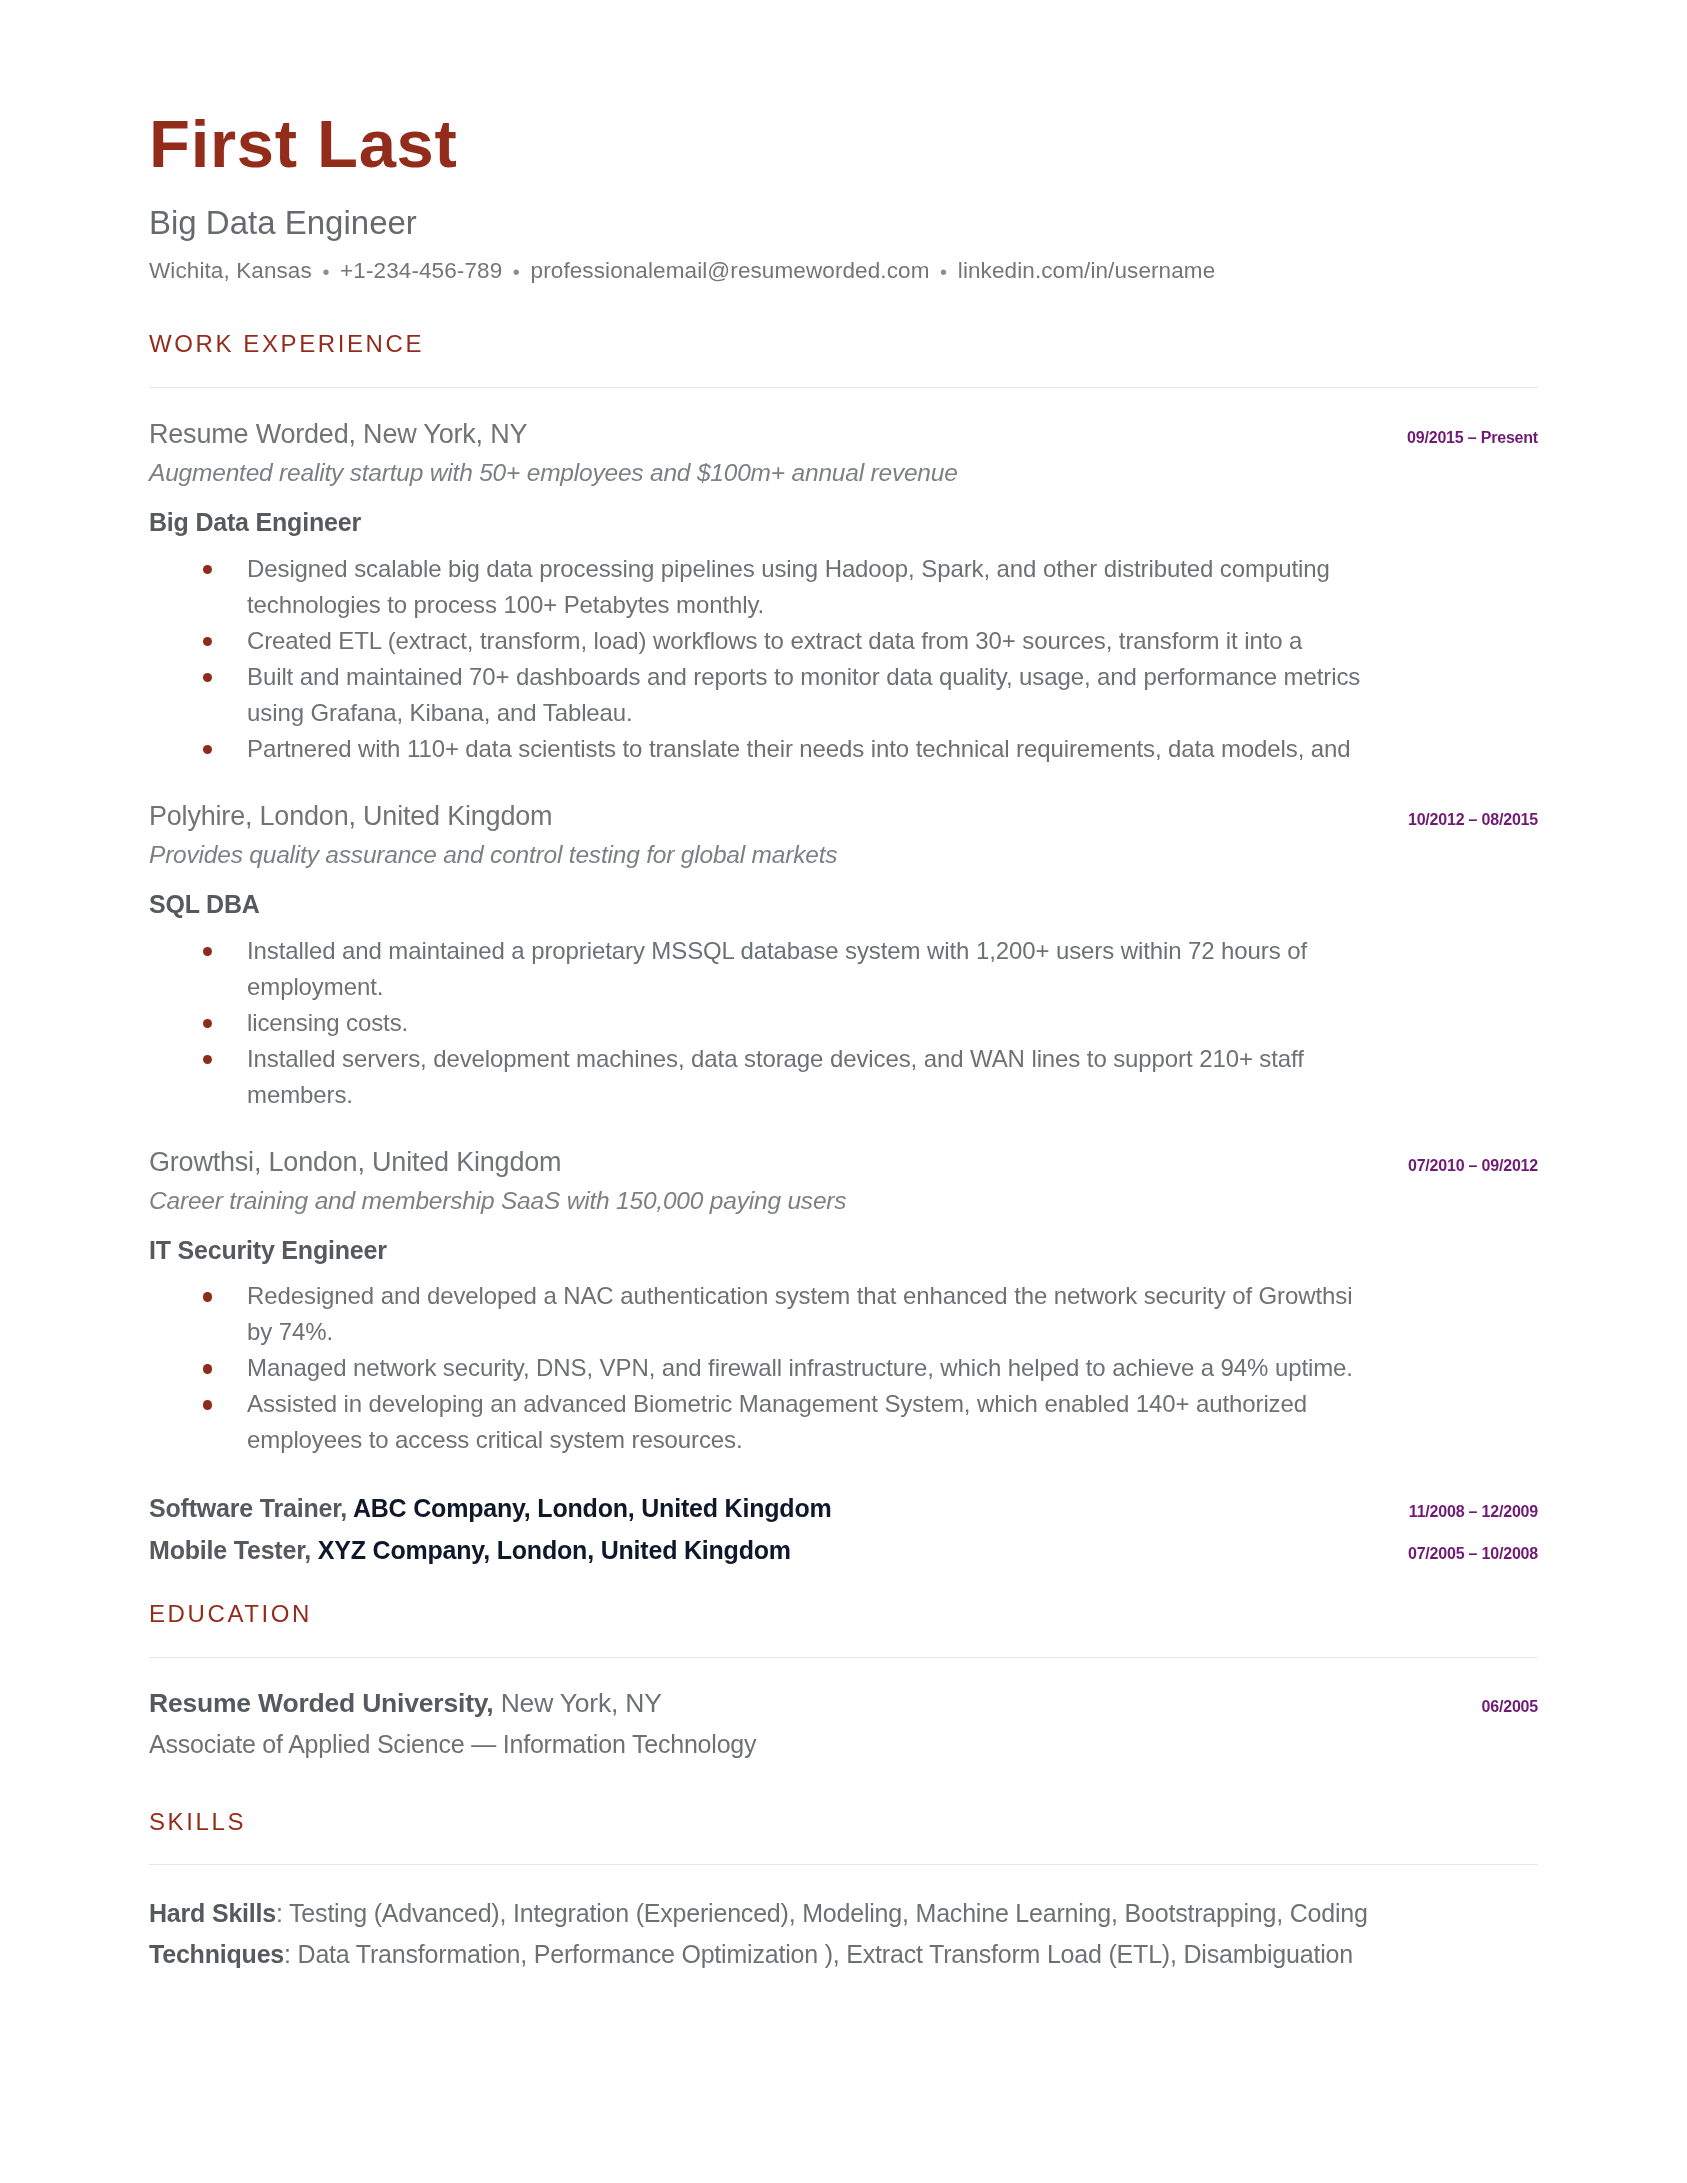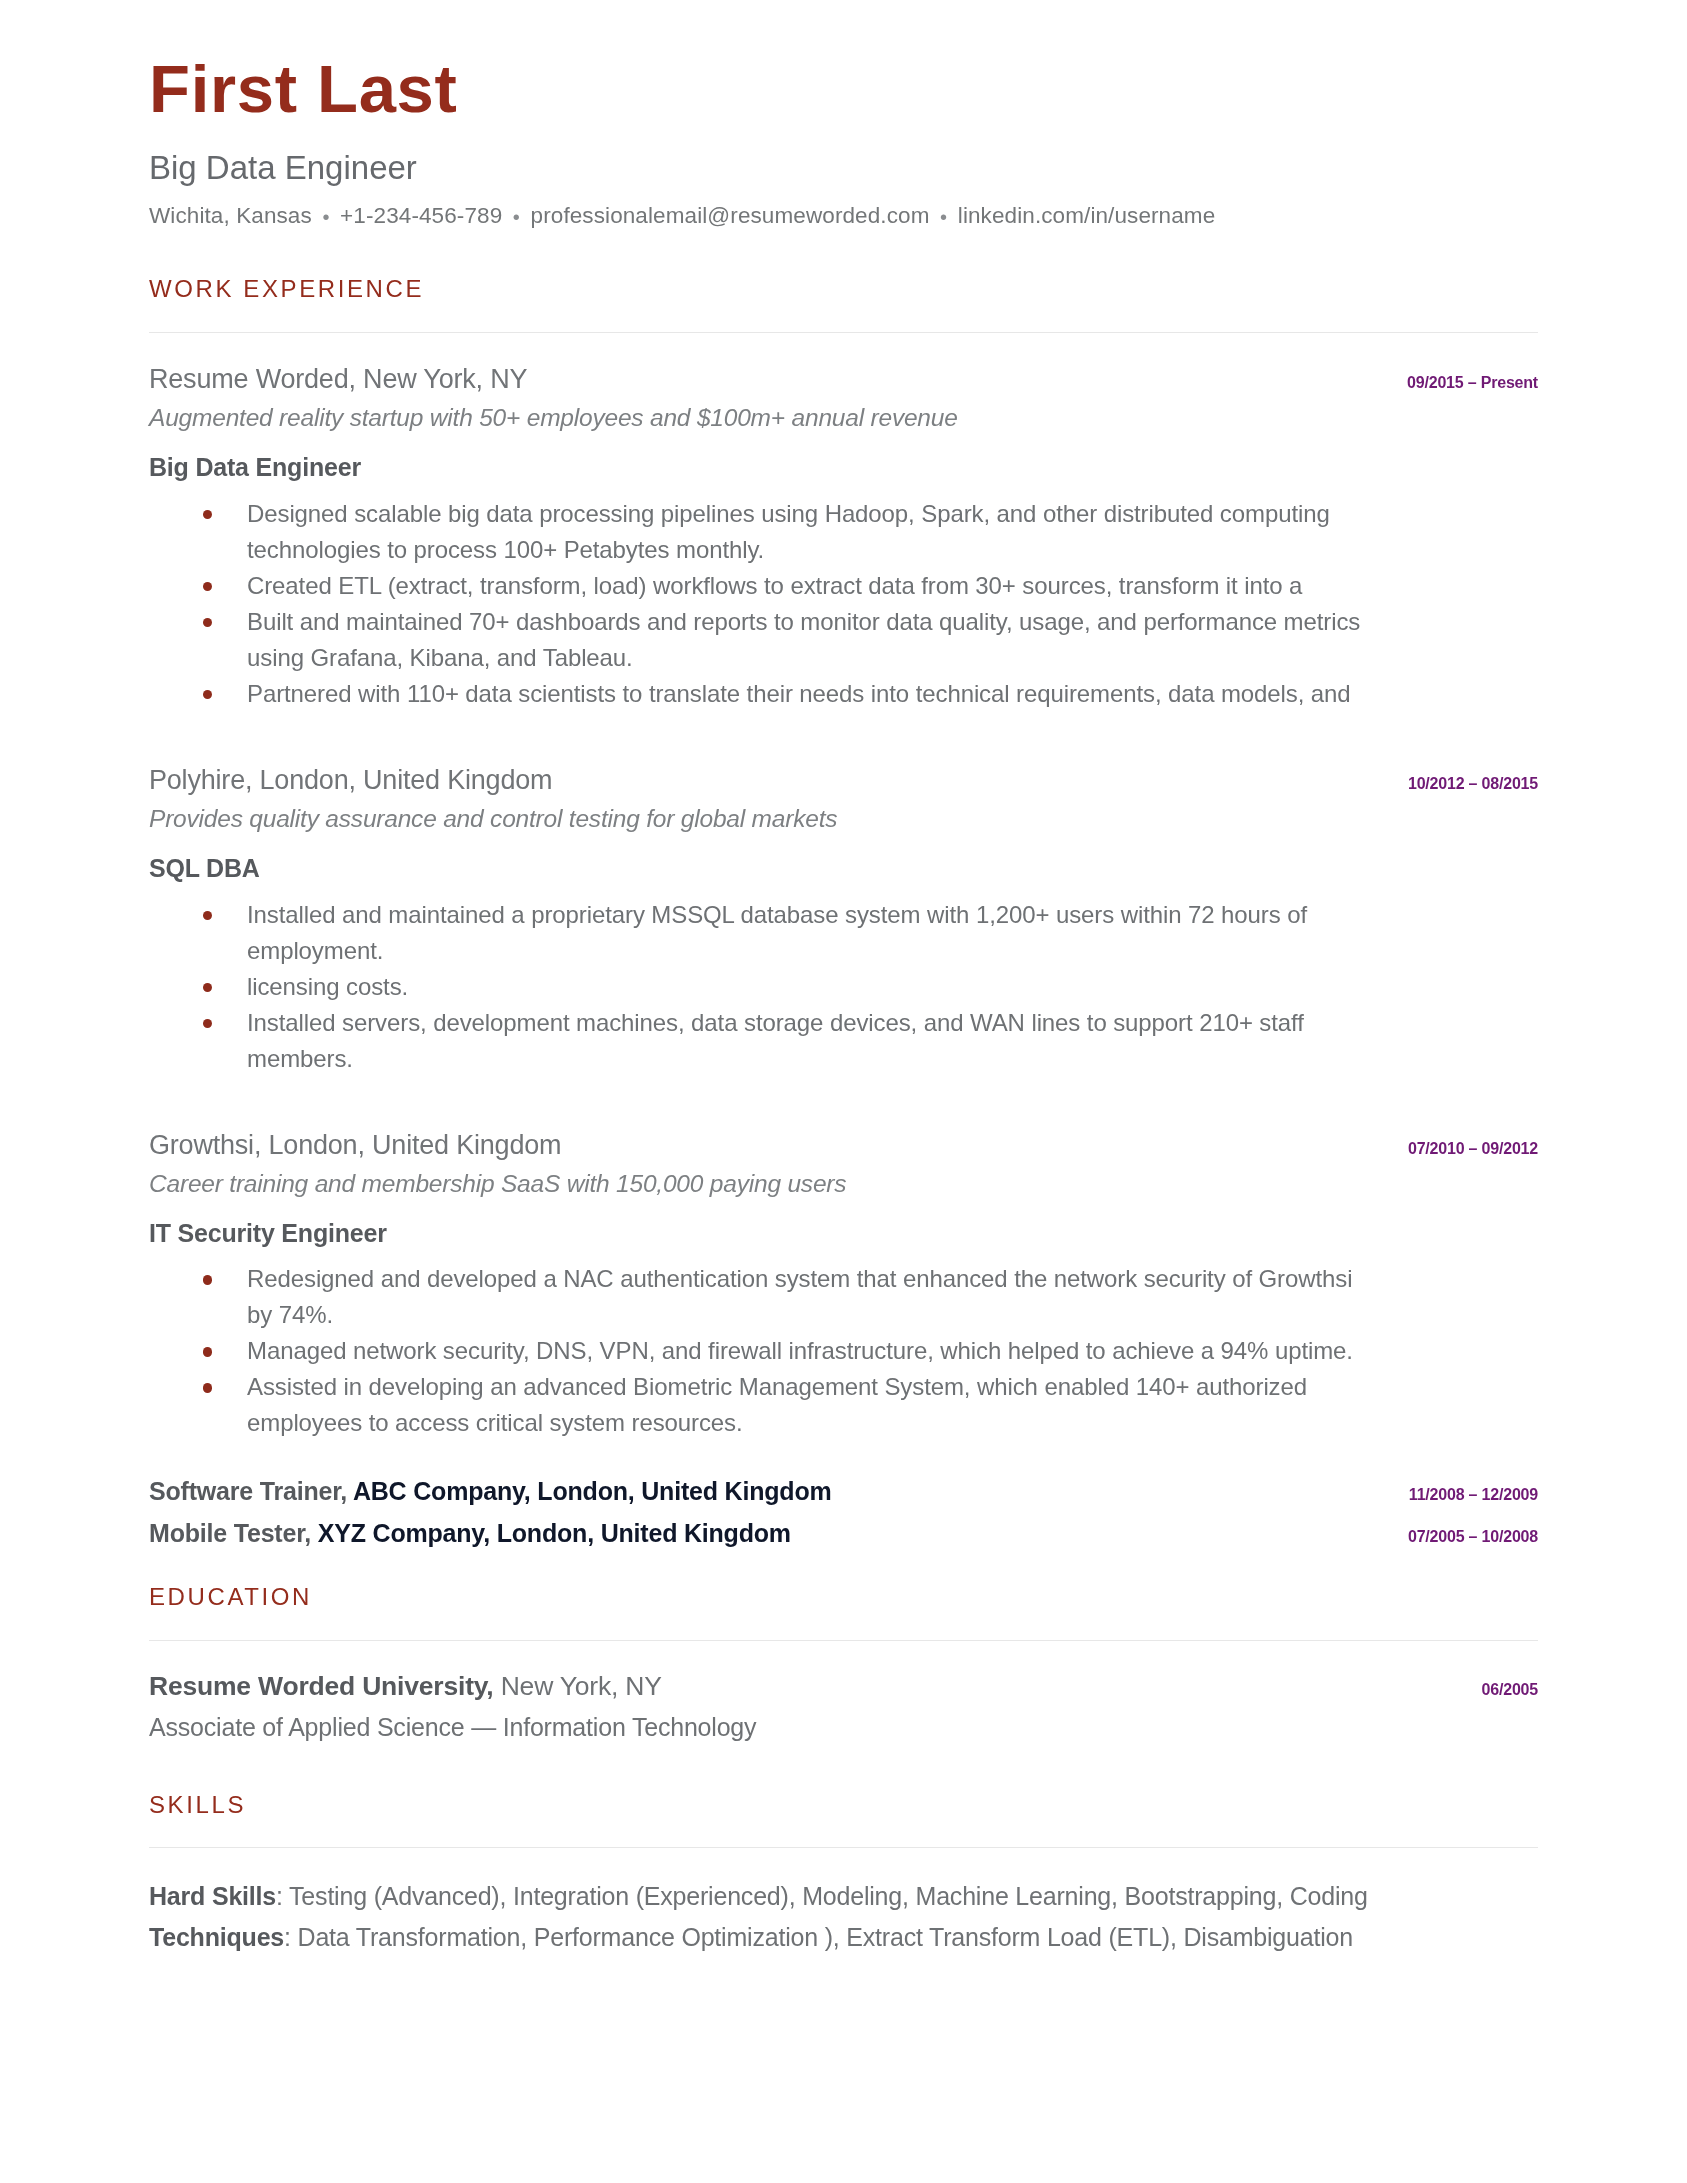--- a/index.html
+++ b/index.html
@@ -5,21 +5,21 @@
   * { margin:0; padding:0; box-sizing:border-box; }
   html,body { background:#ffffff; }
   body {
     width:1687px; height:2183px;
     font-family:"Liberation Sans", sans-serif;
     color:#707376;
     position:relative;
   }
   .page {
     width:1687px; height:2142px;
-    padding:53px 149px 0 149px;
+    padding:108px 149px 0 149px;
     background:#ffffff;
     overflow:hidden;
   }
   
   .name {
     font-size:67px; line-height:1.08; font-weight:800;
     color:#942c1c; letter-spacing:0.7px;
     margin-bottom:22.5px;
   }
   .subtitle {
@@ -38,21 +38,21 @@
   }
   .work  { margin-top:46px; }
   .edu   { margin-top:30px; }
   .skill { margin-top:48px; }
   .rule {
     border:none; border-top:1.3px solid #e7e7e7;
     margin-top:29px; width:100%;
   }
   
   .job { margin-top:30px; }
-  .job + .job { margin-top:52px; }
+  .job + .job { margin-top:33px; }
   .row {
     display:flex; justify-content:space-between; align-items:baseline;
   }
   .company { font-size:27px; line-height:1.2; color:#717477; letter-spacing:-0.2px; }
   .dates   { font-size:16px; line-height:1.2; color:#701a75; font-weight:700; letter-spacing:-0.2px; white-space:nowrap; }
   .desc    { margin-top:8px; font-size:24.5px; line-height:1.2; font-style:italic; color:#7d8083; letter-spacing:-0.2px; }
   .role    { margin-top:20px; font-size:25px; line-height:1.2; font-weight:700; color:#56595d; letter-spacing:-0.2px; }
   ul.bullets { margin-top:13.2px; list-style:none; }
   ul.bullets li { position:relative; padding-left:98px; }
   .dot {

